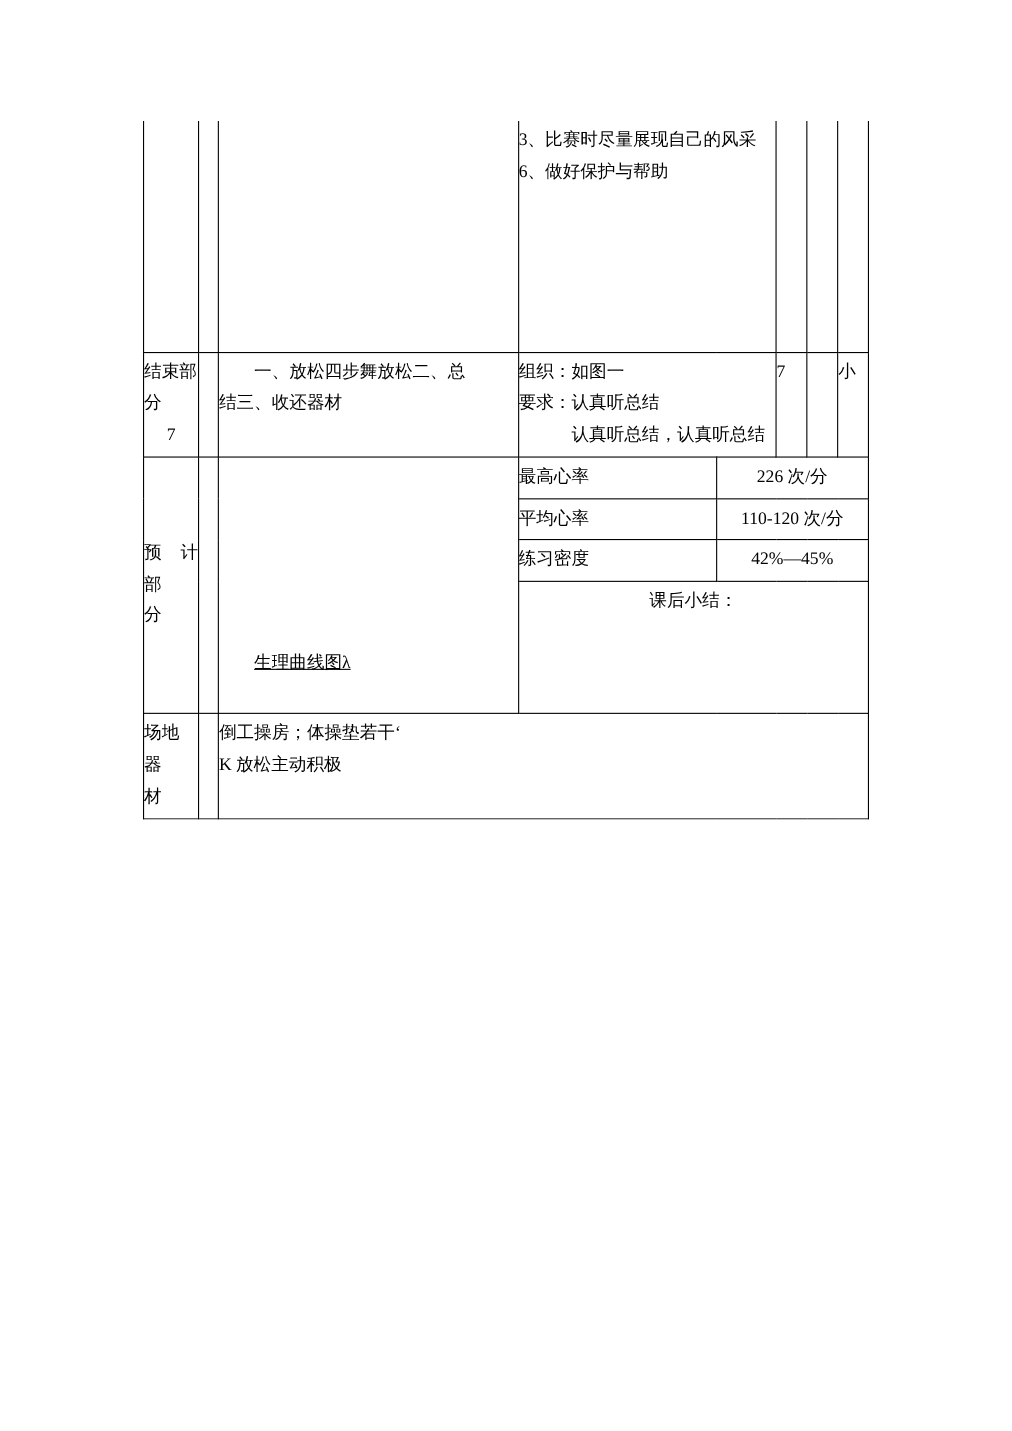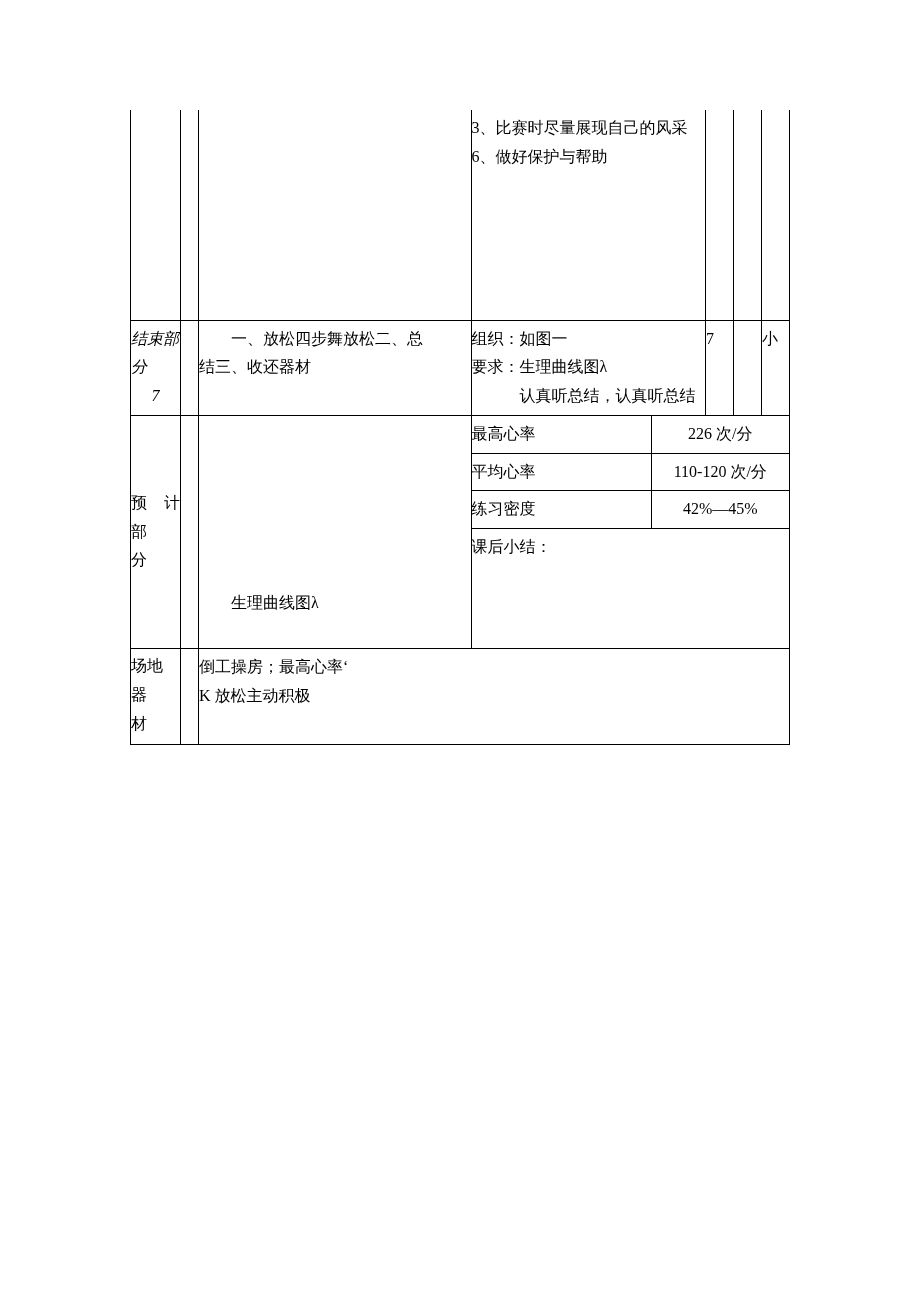--- a/index.html
+++ b/index.html
@@ -28,73 +28,73 @@
     <td class="no-top" colspan="2">
       <div>3、比赛时尽量展现自己的风采</div>
       <div>6、做好保护与帮助</div>
     </td>
     <td class="no-top num-col"></td>
     <td class="no-top num-col"></td>
     <td class="no-top num-col"></td>
   </tr>
 
   <tr>
-    <td class="label-col" style="height:90px;font-style:italic;">
+    <td class="label-col" style="height:90px;">
       <div>结束部</div>
       <div>分</div>
       <div class="center">7</div>
     </td>
     <td class="spacer-col"></td>
     <td>
       <div class="indent">一、放松四步舞放松二、总</div>
       <div>结三、收还器材</div>
     </td>
     <td colspan="2">
       <div>组织：如图一</div>
-      <div>要求：生理曲线图λ</div>
+      <div>要求：认真听总结</div>
       <div class="indent2">认真听总结，认真听总结</div>
     </td>
     <td class="num-col">7</td>
     <td class="num-col"></td>
     <td class="num-col">小</td>
   </tr>
 
   <tr>
     <td class="label-col" rowspan="4" style="vertical-align:middle;height:200px;">
       <div>预 计 部</div>
       <div>分</div>
     </td>
     <td class="spacer-col" rowspan="4"></td>
-    <td rowspan="4" style="vertical-align:bottom;padding-bottom:30px;">
+    <td rowspan="4" style="vertical-align:bottom;padding-bottom:30px;text-decoration:underline;">
       <div class="indent">生理曲线图λ</div>
     </td>
     <td class="mid-col">最高心率</td>
     <td colspan="4" class="center">226 次/分</td>
   </tr>
   <tr>
     <td class="mid-col">平均心率</td>
     <td colspan="4" class="center">110-120 次/分</td>
   </tr>
   <tr>
     <td class="mid-col">练习密度</td>
     <td colspan="4" class="center">42%—45%</td>
   </tr>
   <tr>
-    <td colspan="5" style="height:120px;">
+    <td colspan="5" style="height:120px;text-align:center;">
       <div>课后小结：</div>
     </td>
   </tr>
 
   <tr>
     <td class="label-col" style="height:90px;font-family:Liberation Mono, monospace;">
       <div>场地</div>
       <div>器</div>
       <div>材</div>
     </td>
     <td class="spacer-col"></td>
     <td colspan="6">
-      <div>倒工操房；最高心率‘</div>
+      <div>倒工操房；体操垫若干‘</div>
       <div>K 放松主动积极</div>
     </td>
   </tr>
 
 </tbody>
   </table>
 
 </body></html>

